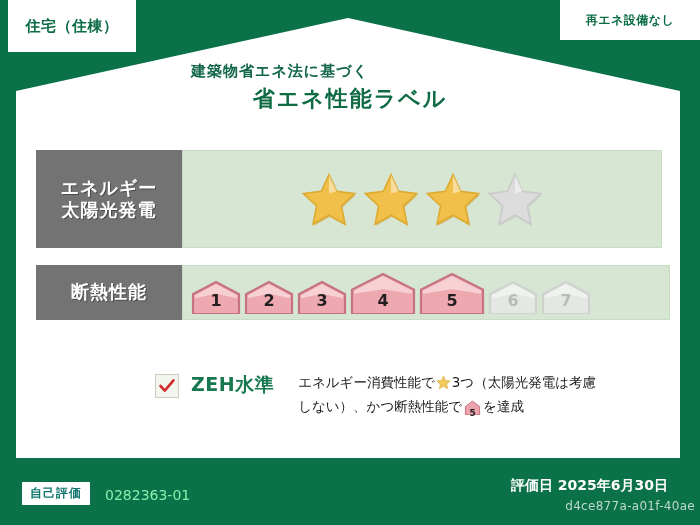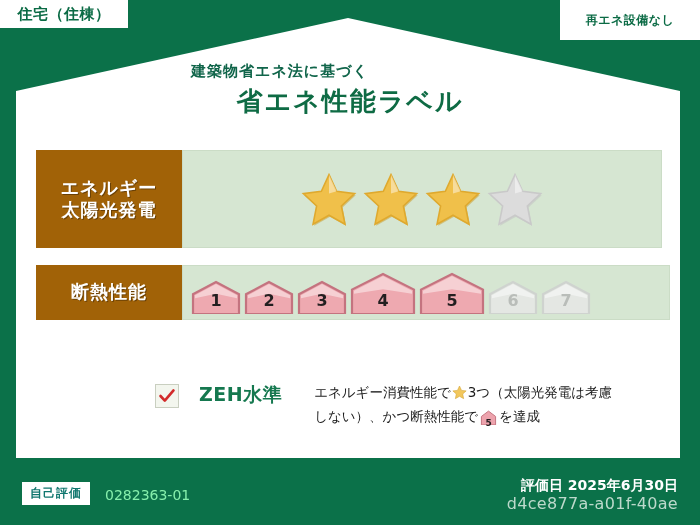--- a/index.html
+++ b/index.html
@@ -18,39 +18,39 @@
     background:#ffffff;
     clip-path:polygon(0% 16.6%, 50% 0%, 100% 16.6%, 100% 100%, 0% 100%);
   }
 
   
   .tag{
     position:absolute;background:#ffffff;color:#0b6b45;
     font-weight:bold;display:flex;align-items:center;justify-content:center;
     font-size:15px;letter-spacing:.5px;
   }
-  .tag-left{left:0;top:0;width:128px;height:28px;}
+  .tag-left{left:8px;top:0;width:128px;height:52px;}
   .tag-right{right:0;top:0;width:140px;height:40px;font-size:12px;}
 
   
   .title-sub{
     position:absolute;top:62px;left:0;width:560px;text-align:center;
     color:#10654a;font-size:15px;font-weight:bold;letter-spacing:1px;
   }
   .title-main{
     position:absolute;top:84px;left:0;width:700px;text-align:center;
-    color:#0e6b44;font-size:26px;font-weight:bold;letter-spacing:2px;
+    color:#0e6b44;font-size:22px;font-weight:bold;letter-spacing:2px;
   }
 
   
   .row{position:absolute;left:36px;height:98px;display:flex;align-items:stretch;}
   .row-energy{top:150px;height:98px;}
   .row-insul{top:265px;height:55px;border-radius:25px;}
   .row-label{
-    width:146px;background:#a16207;color:#ffffff;
+    width:146px;background:#737373;color:#ffffff;
     display:flex;flex-direction:column;align-items:center;justify-content:center;
     font-weight:bold;font-size:18px;line-height:1.25;letter-spacing:1px;
     text-shadow:1px 1px 0 rgba(0,0,0,.35);
   }
   .row-body{
     width:478px;background:#d6e6d2;border:1px solid #cbdcc6;
     display:flex;align-items:center;justify-content:center;
   }
   .row-insul .row-body{justify-content:flex-start;padding-left:8px;}
 
@@ -62,21 +62,21 @@
   .houses{display:flex;align-items:flex-end;gap:3px;}
   .house{position:relative;display:flex;align-items:flex-end;justify-content:center;}
   .house svg{display:block;}
   .house span{
     position:absolute;bottom:4px;left:0;right:0;text-align:center;
     font-weight:bold;font-size:16px;color:#231f20;
   }
   .house.off span{color:#b9bdb9;}
 
   
-  .zeh{position:absolute;left:155px;top:372px;display:flex;align-items:flex-start;gap:20px;margin-top:10px;}
+  .zeh{position:absolute;left:155px;top:372px;display:flex;align-items:flex-start;gap:12px;}
   .zeh-check{
     width:22px;height:22px;background:#f3f6ee;border:1px solid #c9cfc0;
     display:flex;align-items:center;justify-content:center;margin-top:2px;
   }
   .zeh-check svg{display:block;}
   .zeh-word{color:#15784f;font-weight:bold;font-size:19px;letter-spacing:.5px;margin-top:0px;}
   .zeh-desc{color:#1b1b1b;font-size:13.5px;line-height:1.55;max-width:300px;margin-left:12px;}
   .zeh-desc .inline-star{display:inline-block;vertical-align:-3px;margin:0 1px;}
   .zeh-desc .inline-house{display:inline-block;vertical-align:-4px;margin:0 2px;position:relative;}
   .zeh-desc .inline-house span{
@@ -84,22 +84,22 @@
     font-size:9px;font-weight:bold;color:#231f20;
   }
 
   
   .footer{position:absolute;left:0;bottom:0;width:700px;height:60px;}
   .foot-tag{
     position:absolute;left:22px;bottom:20px;background:#ffffff;color:#0f766e;
     font-weight:bold;font-size:12px;padding:3px 8px;letter-spacing:1px;
   }
   .foot-id{position:absolute;left:105px;bottom:22px;color:#86efac;font-size:14px;}
-  .foot-date{position:absolute;right:22px;bottom:30px;color:#ffffff;font-size:14px;font-weight:bold;}
-  .foot-hash{position:absolute;right:22px;bottom:12px;color:#bcd9cb;font-size:16px;letter-spacing:.3px;}
+  .foot-date{position:absolute;right:32px;bottom:30px;color:#ffffff;font-size:14px;font-weight:bold;}
+  .foot-hash{position:absolute;right:5px;bottom:12px;color:#bcd9cb;font-size:12px;letter-spacing:.3px;}
 </style>
 </head>
 <body>
 
 <div class="label-root">
 
   <div class="panel"></div>
 
   <div class="tag tag-left">住宅（住棟）</div>
   <div class="tag tag-right">再エネ設備なし</div>

